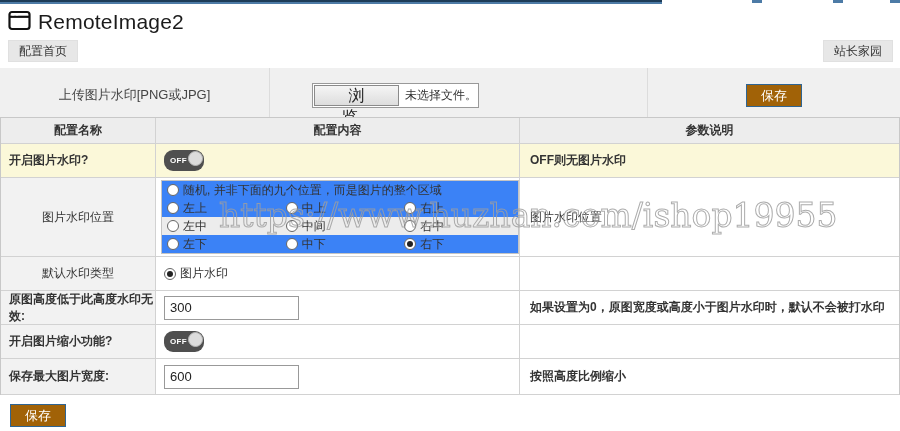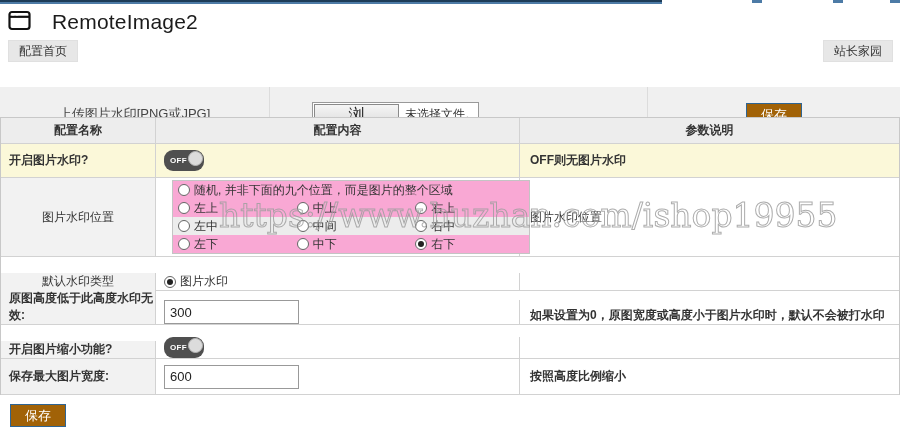--- a/index.html
+++ b/index.html
@@ -8,31 +8,31 @@
   .page { position:relative; width:900px; height:431px; }
 
   
   .top-strip { position:absolute; left:0; top:0; width:900px; height:4px; }
   .strip-main { position:absolute; left:0; top:0; width:662px; height:4px;
     background:linear-gradient(#1d3c58 0 50%, #4d7ba6 50% 100%); }
   .strip-seg { position:absolute; top:0; height:3px; background:#4d7ba6; }
   .seg1 { left:752px; width:10px; } .seg2 { left:833px; width:10px; } .seg3 { left:890px; width:10px; }
 
   
-  .hdr { position:absolute; left:8px; top:10px; display:flex; align-items:center; gap:21px; }
+  .hdr { position:absolute; left:8px; top:10px; display:flex; align-items:center; gap:7px; }
   .hdr-title { font-size:21px; color:#1b1b1b; letter-spacing:0.2px; }
 
   .tab-btn { position:absolute; top:40px; height:22px; background:#e7e7e7; border:1px solid #e0e0e0;
     color:#333; font-size:12px; padding:0 10px; line-height:20px; cursor:pointer; }
   .tab-left { left:8px; }
   .tab-right { right:7px; }
 
   
   .upload-row { position:absolute; left:0; top:68px; width:900px; height:54px; background:#f0f0f0;
-    display:flex; align-items:stretch;margin-top:19px; }
+    display:flex; align-items:stretch; }
   .up-cell { display:flex; align-items:center; }
   .up-label { width:270px; justify-content:center; border-right:1px solid #dcdcdc; font-size:13px; color:#444; }
   .up-file { width:378px; border-right:1px solid #dcdcdc; padding-left:42px; }
   .up-save { width:252px; justify-content:center; }
   .filebox { display:flex; align-items:center; width:167px; height:25px; background:#fff;
     border:1px solid #999; padding:1px; }
   .browse-btn { height:21px; background:linear-gradient(#f5f5f5,#ddd); border:1px solid #8a8a8a;
     font-size:16px; padding:0 24px; color:#222; cursor:pointer; font-family:inherit; }
   .no-file { margin-left:6px; font-size:12px; color:#333; white-space:nowrap; }
   .btn-blue { background:#a16207; border:1px solid #2e6493; color:#fff; font-size:13px;
@@ -46,39 +46,39 @@
   .c2 { width:364px; border-right:1px solid #d2d2d2; display:flex; align-items:center; }
   .c3 { width:379px; display:flex; align-items:center; padding-left:10px; }
   .centered { justify-content:center; text-align:center; }
   .padl { padding-left:8px; }
   .bold { font-weight:bold; }
   .thead .c1,.thead .c2,.thead .c3 { background:#ededed; justify-content:center; font-weight:bold; padding-left:0; }
   .thead { height:26px; }
   .row-yellow { height:34px; }
   .row-yellow .c1,.row-yellow .c2,.row-yellow .c3 { background:#fbf8d9; }
   .row-pos { height:79px; }
-  .row-34 { height:34px;align-items:flex-end; }
+  .row-34 { height:34px; }
   .row-36 { height:36px; }
 
   
   .toggle { width:40px; height:21px; background:#4f4f4f; border-radius:9px; position:relative;
     display:inline-flex; align-items:center; margin-left:8px; cursor:pointer; }
   .toggle .off-txt { color:#fff; font-size:8px; font-weight:bold; margin-left:6px; letter-spacing:0.3px; }
   .toggle .knob { position:absolute; right:1px; top:1px; width:15px; height:15px; border-radius:50%;
     background:#dcdcdc; border:1px solid #b5b5b5; }
 
   
   .radio { width:12px; height:12px; border:1px solid #666; border-radius:50%; background:#fff;
     display:inline-block; flex:none; margin-right:4px; vertical-align:-2px; }
   .radio.checked { position:relative; }
   .radio.checked::after { content:''; position:absolute; left:2px; top:2px; width:6px; height:6px;
     border-radius:50%; background:#222; }
 
   
-  .pos-box { margin-left:16px; width:358px; border:1px solid #c4c4c4; background:#f9a8d4; }
+  .pos-box { margin-left:5px; width:358px; border:1px solid #c4c4c4; background:#3b82f6; }
   .pos-row { display:flex; align-items:center; height:18px; font-size:12px; color:#333; }
   .pos-row.shade { background:#ececec; }
   .pos-cell { width:119px; padding-left:5px; display:flex; align-items:center; }
   .pos-rand { padding-left:5px; display:flex; align-items:center; }
 
   .txt-input { width:135px; height:24px; border:1px solid #999; padding:2px 5px; font-size:13px;
     font-family:inherit; margin-left:8px; color:#222; background:#fff; }
 
   .bottom-save { position:absolute; left:10px; top:404px; }
 

